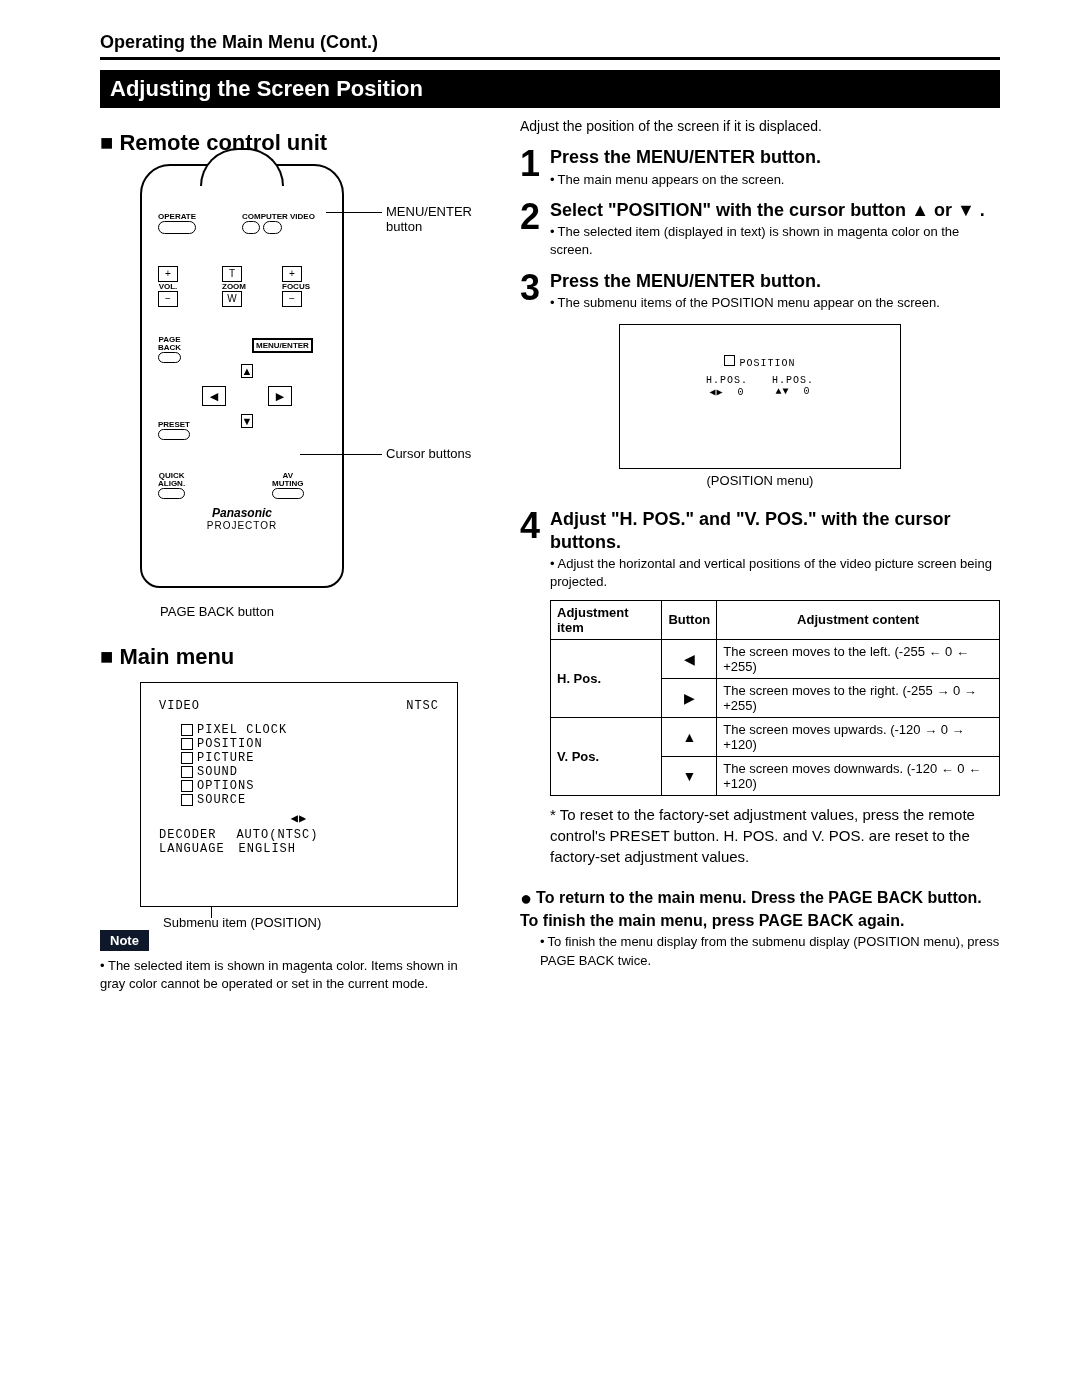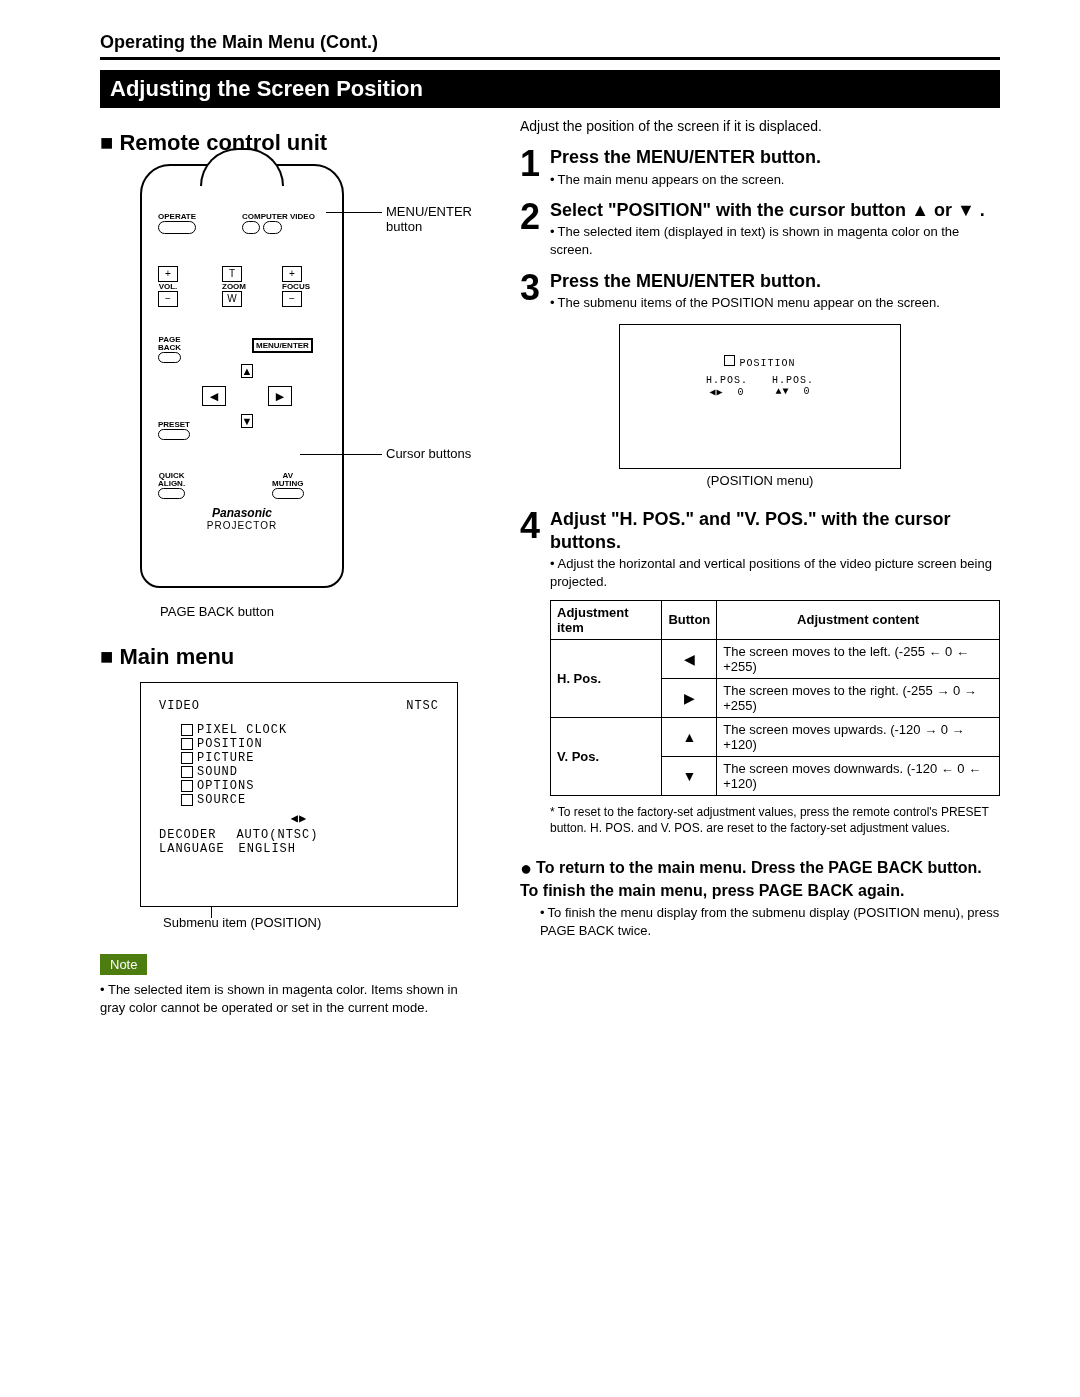--- a/index.html
+++ b/index.html
@@ -90,22 +90,22 @@
     letter-spacing: 1px;
     position:relative;
   }
   .menu-box .top-row { display:flex; justify-content:space-between; margin-bottom:10px;}
   .menu-box .ul-item { }
   .menu-box .icon-sq { display:inline-block; width:10px; height:10px; border:1px solid #000; margin-right:4px; vertical-align:middle;}
   .menu-box .indent { margin-left: 22px; }
   .menu-tick { position:absolute; bottom:-12px; left:70px; height:12px; border-left:1px solid #000;}
 
   .note-tag {
-    display:inline-block; background:#4d7c0f; color:#fff; font-size:13px;
-    padding:3px 10px; margin-top:24px; font-weight:normal;
+    display:inline-block; background:#0f172a; color:#fff; font-size:13px;
+    padding:3px 10px; font-weight:bold;
   }
   .note-text { font-size:13px; margin-top:6px; line-height:1.4;}
 
   
   .intro { font-size: 14px; margin-bottom: 12px; }
   .step { display:flex; margin-top:10px; }
   .step-num { font-size:36px; font-weight:bold; line-height:1; width:30px; flex-shrink:0;}
   .step-body { flex:1; }
   .step-title { font-size:18px; font-weight:bold; line-height:1.25; }
   .bullet { font-size:13px; margin-top:2px; line-height:1.4; }
@@ -132,21 +132,21 @@
     font-size: 13px;
   }
   table.adj th, table.adj td {
     border: 1.5px solid #000;
     padding: 4px 6px;
     text-align: left;
     vertical-align: middle;
   }
   table.adj th { font-weight:bold; }
   table.adj .btn-cell { text-align:center; font-size:14px;}
-  .footnote { font-size:12px; margin-top:8px; line-height:1.4;}
+  .footnote { font-size:15px; margin-top:8px; line-height:1.4;}
 
   .page-num { font-weight:bold; font-size:18px; margin-top:40px;}
 </style>
 </head>
 <body>
 
 <div class="page">
   <div class="breadcrumb">Operating the Main Menu (Cont.)</div>
   <div class="title-bar">Adjusting the Screen Position</div>
 

